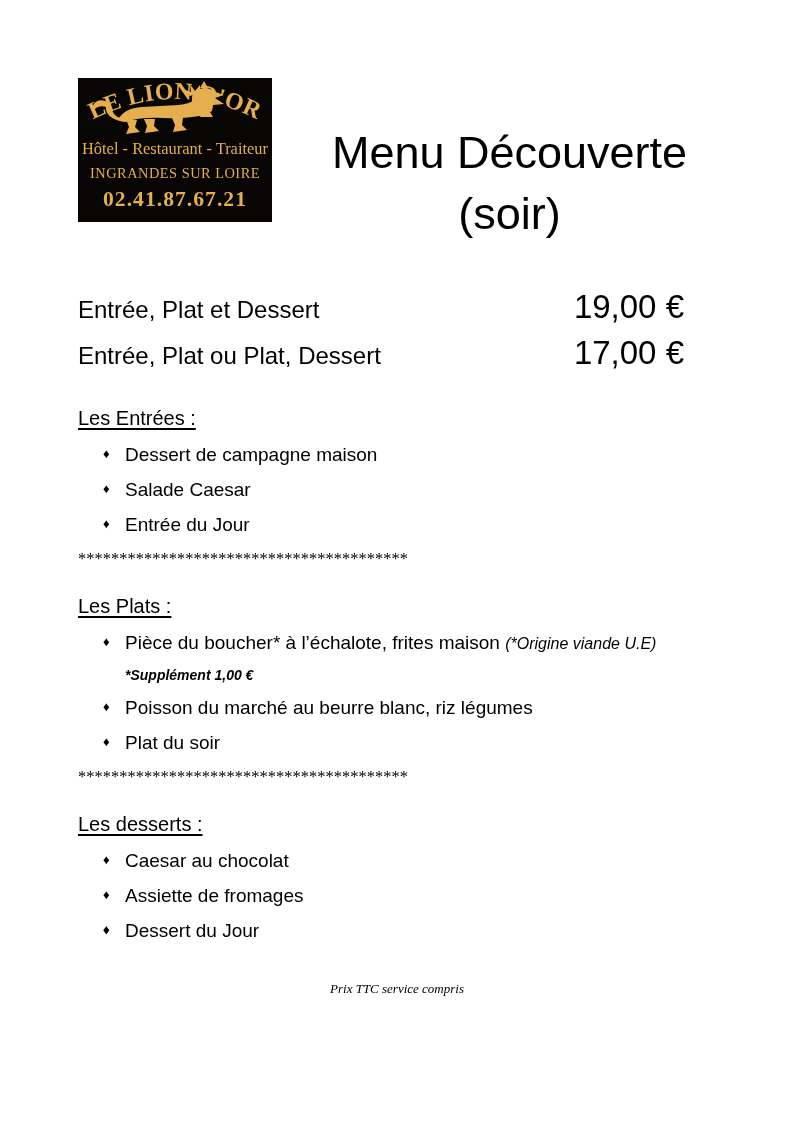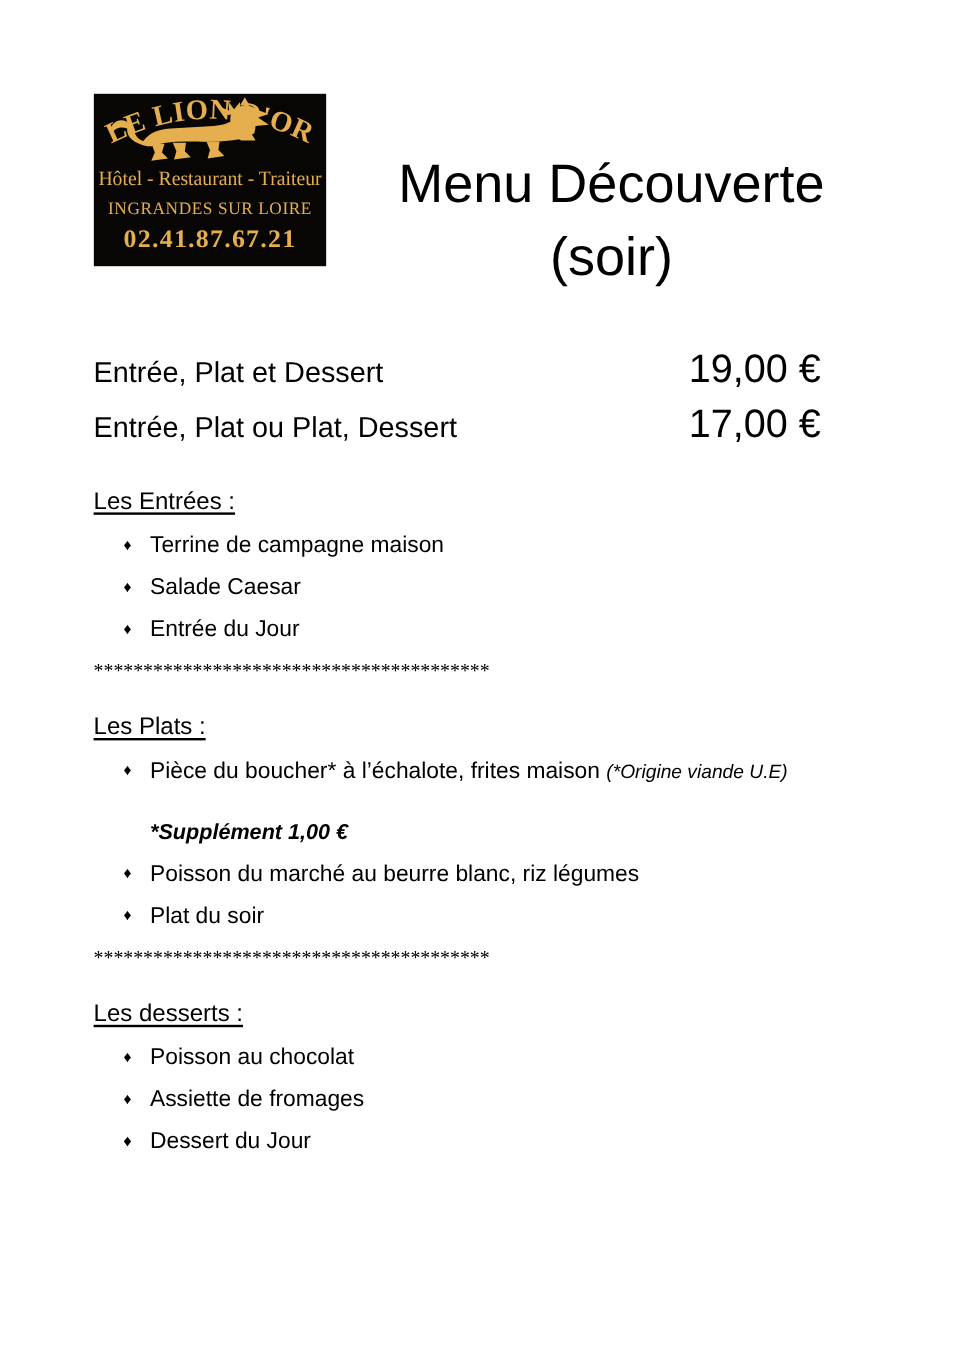--- a/index.html
+++ b/index.html
@@ -87,22 +87,22 @@
     left:25px;top:3px;
     font-size:13px;
     line-height:13px;
   }
   .item-note{
     font-style:italic;
     font-size:16px;
   }
   .item-subtext{
     padding-left:47px;
-    margin-top:29px;
-    font-size:18px;
+    margin-top:13px;
+    font-size:14px;
     font-weight:bold;
     font-style:italic;
   }
   .divider{
     margin-top:14px;
     font-family:"Liberation Serif","DejaVu Serif",serif;
     font-size:16.5px;
     letter-spacing:0px;
     white-space:nowrap;
   }
@@ -167,21 +167,21 @@
     </div>
   </div>
 
   <div class="menu-body">
 
     
     <div class="section-heading first">Les Entrées :</div>
     <ul class="items">
       <li>
         <span class="bullet">♦</span>
-        <span>Terrine de campagne maison</span>
+        <span>Dessert de campagne maison</span>
       </li>
       <li>
         <span class="bullet">♦</span>
         <span>Salade Caesar</span>
       </li>
       <li>
         <span class="bullet">♦</span>
         <span>Entrée du Jour</span>
       </li>
     </ul>
@@ -206,33 +206,34 @@
         <span>Plat du soir</span>
       </li>
     </ul>
     <div class="divider">****************************************</div>
 
     
     <div class="section-heading">Les desserts : </div>
     <ul class="items">
       <li>
         <span class="bullet">♦</span>
-        <span>Poisson au chocolat</span>
+        <span>Caesar au chocolat</span>
       </li>
       <li>
         <span class="bullet">♦</span>
         <span>Assiette de fromages</span>
       </li>
       <li>
         <span class="bullet">♦</span>
       </li>
       <li>
         <span class="bullet">♦</span>
         <span>Dessert du Jour</span>
       </li>
     </ul>
 
     
     <div class="footer">
+      <div>Prix TTC service compris</div>
     </div>
   </div>
 
 </div>
 
 </body></html>

